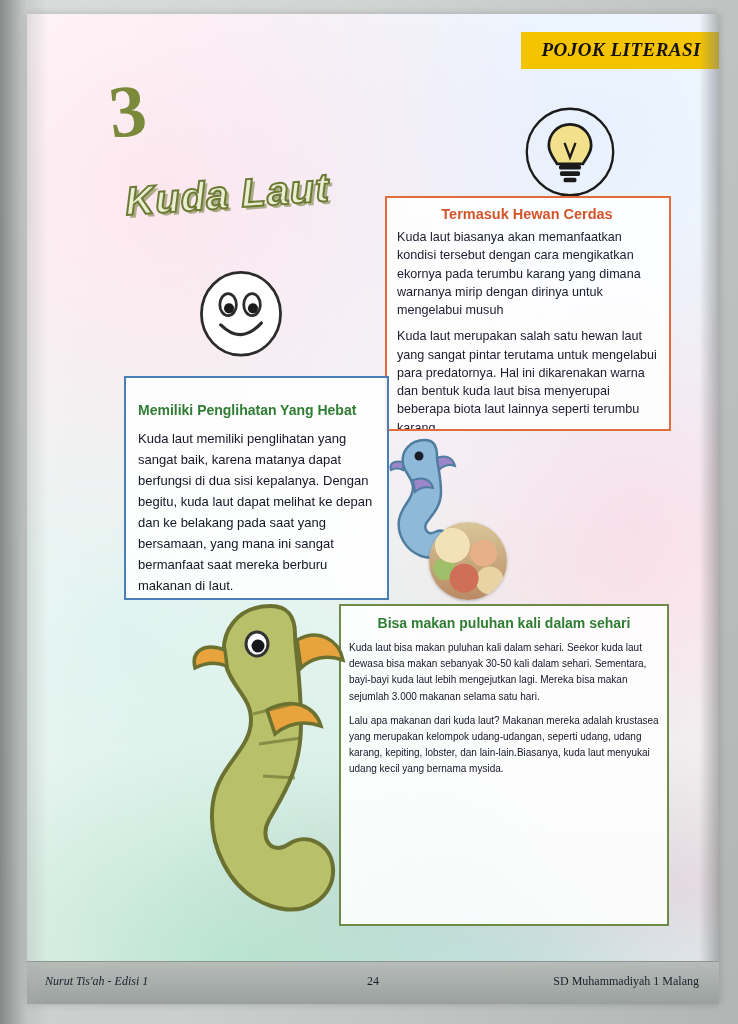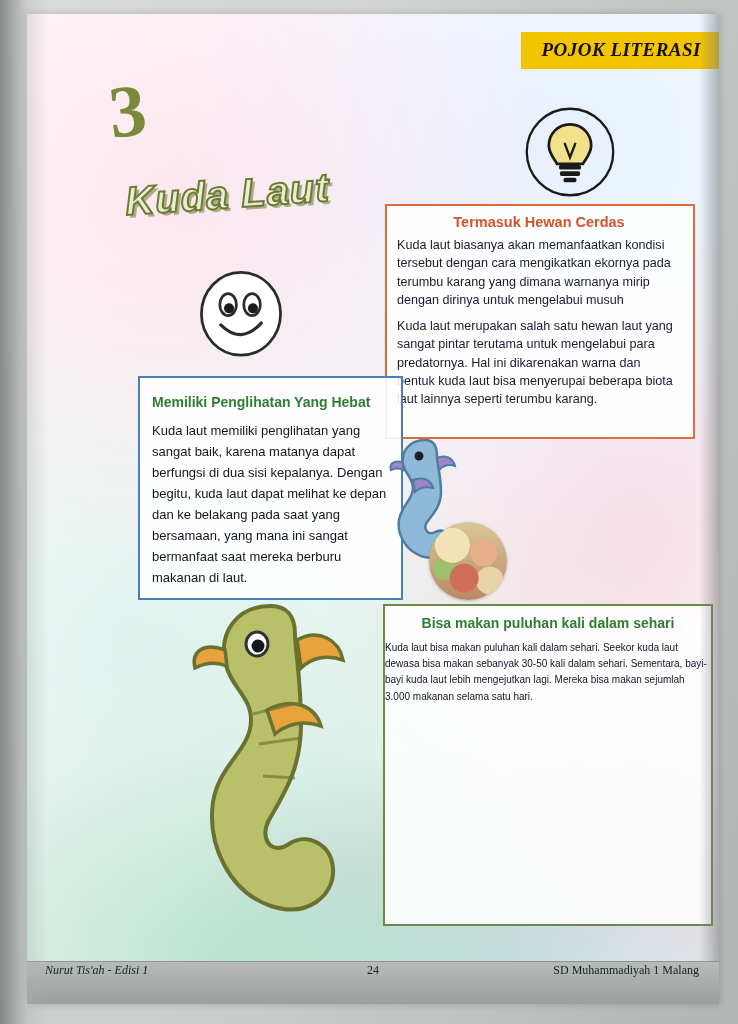--- a/index.html
+++ b/index.html
@@ -149,67 +149,65 @@
     margin: 0 0 6px 0;
   }
   .box p {
     margin: 0 0 8px 0;
   }
 
   
   #box-cerdas {
     left: 358px;
     top: 182px;
-    width: 310px;
+    width: 286px;
     height: 235px;
     border: 2px solid #e06c3a;
     padding: 8px 12px 6px 10px;
     overflow: hidden;
-    margin-top: 8px;
   }
   #box-cerdas .bx-title {
     color: #d2542a;
     font-size: 14.5px;
   }
   #box-cerdas .bx-body {
     font-size: 12.6px;
     line-height: 1.45;
     color: #1b1b2e;
   }
 
   
   #box-penglihatan {
-    left: 111px;
+    left: 97px;
     top: 362px;
     width: 265px;
     height: 224px;
     border: 2px solid #4a7fb5;
-    padding: 16px 12px;
+    padding: 24px 12px;
   }
   #box-penglihatan .bx-title {
     text-align: left;
     color: #2f7d32;
     font-size: 14px;
     margin-bottom: 10px;
   }
   #box-penglihatan .bx-body {
     font-size: 13px;
     line-height: 1.62;
     color: #151524;
   }
 
   
   #box-makan {
     left: 312px;
     top: 590px;
     width: 330px;
     height: 322px;
     border: 2px solid #6d8a4a;
-    padding: 9px 0;
-    margin-left: 44px;
+    padding: 9px 8px;
   }
   #box-makan .bx-title {
     color: #2f7d32;
     font-size: 14px;
     margin-bottom: 9px;
   }
   #box-makan .bx-body {
     font-size: 10px;
     line-height: 1.62;
     color: #151524;
@@ -253,21 +251,21 @@
     position: absolute;
     left: 0;
     right: 0;
     bottom: 0;
     height: 42px;
     background: linear-gradient(#b7bcb9, #9aa09d);
     border-top: 1px solid #8e9491;
   }
   .footer-left, .footer-center, .footer-right {
     position: absolute;
-    top: 1px;
+    top: 12px;
     font-family: "Liberation Serif", serif;
     font-size: 12px;
     color: #17202b;
     text-align: center;
   }
   .footer-left { left: 18px; font-style: italic; }
   .footer-center { left: 50%; transform: translateX(-50%); }
   .footer-right { right: 20px; }
 
   .shadow-edge {
@@ -333,20 +331,21 @@
       <circle cx="40" cy="28" r="4.5" fill="#1d1d2a"></circle>
       <path d="M24 34 C14 32 10 36 12 42 C16 40 20 40 24 42 Z" fill="#9b86c9" stroke="#4e7da0" stroke-width="2"></path>
     </svg>
 
     <div class="food-photo"></div>
 
     <div class="box" id="box-makan">
       <div class="bx-title">Bisa makan puluhan kali dalam sehari</div>
       <div class="bx-body">
         <p>Kuda laut bisa makan puluhan kali dalam sehari. Seekor kuda laut dewasa bisa makan sebanyak 30-50 kali dalam sehari. Sementara, bayi-bayi kuda laut lebih mengejutkan lagi. Mereka bisa makan sejumlah 3.000 makanan selama satu hari.</p>
+        <p>Lalu apa makanan dari kuda laut? Makanan mereka adalah krustasea yang merupakan kelompok udang-udangan, seperti udang, udang karang, kepiting, lobster, dan lain-lain.Biasanya, kuda laut menyukai udang kecil yang bernama mysida.</p>
       </div>
     </div>
 
     <svg class="seahorse-big" viewBox="0 0 180 330">
       <path d="M96 14 C62 14 44 40 50 70 C56 96 76 104 76 128 C76 158 44 172 38 210
                C32 252 54 300 96 314 C132 326 160 304 158 276 C156 252 132 240 114 252
                C96 264 84 246 94 228 C110 200 126 176 126 132 C126 86 120 58 120 42
                C120 24 112 14 96 14 Z" fill="#b9c06a" stroke="#6b7231" stroke-width="4"></path>
       <path d="M122 48 C144 36 164 48 168 68 C152 62 136 66 126 76 Z" fill="#e8a33c" stroke="#6b7231" stroke-width="3.5"></path>
       <path d="M92 118 C118 104 140 114 146 134 C128 128 112 132 100 142 Z" fill="#e8a33c" stroke="#6b7231" stroke-width="3.5"></path>

